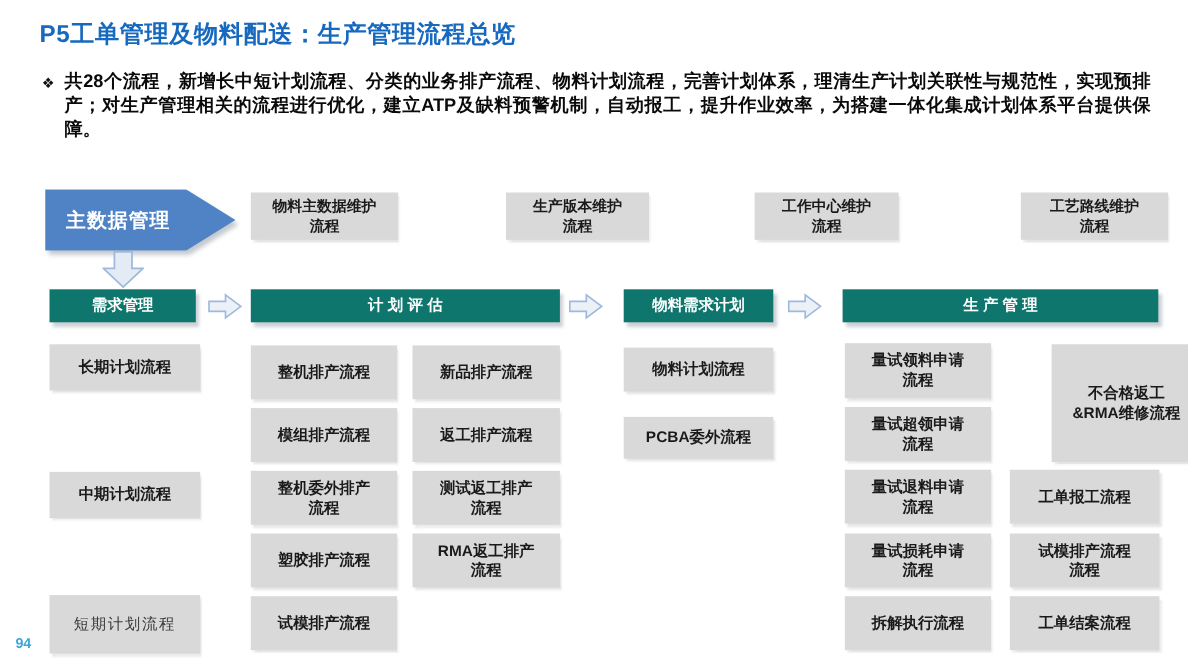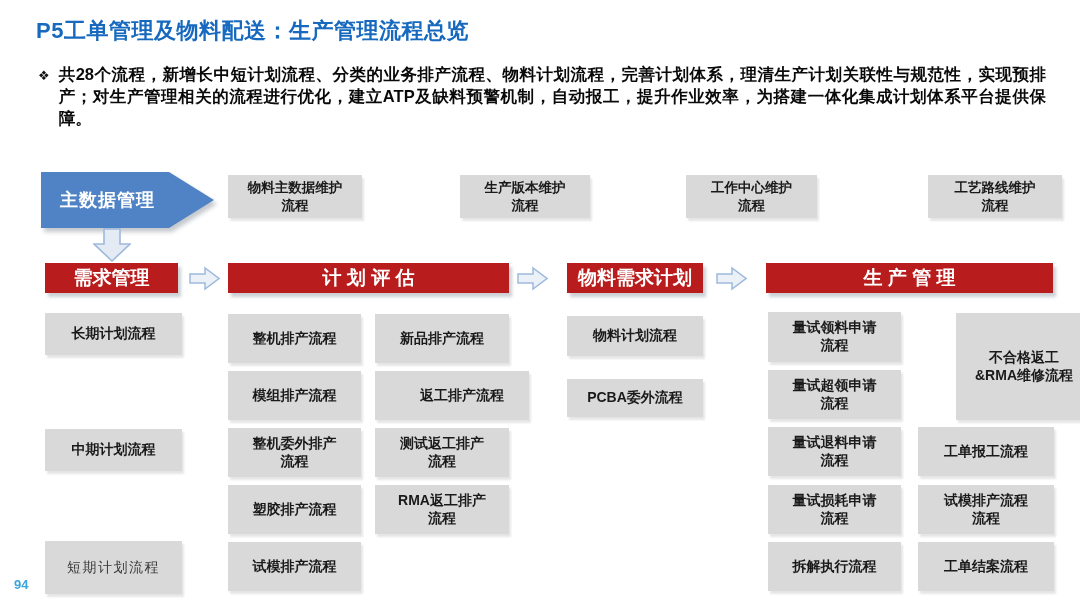--- a/index.html
+++ b/index.html
@@ -18,21 +18,21 @@
   }
   .master-wrap{filter:drop-shadow(3px 4px 2px rgba(90,100,115,.35));}
   .master-arrow{
     width:100%;height:100%;background:#4F83C5;
     clip-path:polygon(0 0,74% 0,100% 50%,74% 100%,0 100%);
     display:flex;align-items:center;justify-content:center;
     padding-right:40px;box-sizing:border-box;
     color:#fff;font-size:18px;font-weight:700;letter-spacing:1px;
   }
   .bhead{
-    background:#b91c1c;color:#fff;font-weight:700;font-size:19px;
+    background:#0f766e;color:#fff;font-weight:700;font-size:14px;
     display:flex;align-items:center;justify-content:center;white-space:nowrap;
     box-shadow:3px 4px 3px rgba(110,120,135,.35);
   }
   .gbox{
     background:#D9D9D9;color:#1a1a1a;font-weight:700;font-size:14px;
     display:flex;align-items:center;justify-content:center;text-align:center;
     white-space:pre-line;line-height:1.28;
     box-shadow:2px 3px 2px rgba(0,0,0,.10);
   }
   .gbox.sm{font-size:13.5px;}
@@ -90,21 +90,21 @@
   <div class="abs gbox light" style="left:45px;top:541px;width:137px;height:53px;">短期计划流程</div>
 
   <div class="abs gbox" style="left:228px;top:314px;width:133px;height:49px;">整机排产流程</div>
   <div class="abs gbox" style="left:228px;top:371px;width:133px;height:49px;">模组排产流程</div>
   <div class="abs gbox" style="left:228px;top:428px;width:133px;height:49px;">整机委外排产
 流程</div>
   <div class="abs gbox" style="left:228px;top:485px;width:133px;height:49px;">塑胶排产流程</div>
   <div class="abs gbox" style="left:228px;top:542px;width:133px;height:49px;">试模排产流程</div>
 
   <div class="abs gbox" style="left:375px;top:314px;width:134px;height:49px;">新品排产流程</div>
-  <div class="abs gbox" style="left:375px;top:371px;width:134px;height:49px;padding-left:20px;">返工排产流程</div>
+  <div class="abs gbox" style="left:375px;top:371px;width:134px;height:49px;">返工排产流程</div>
   <div class="abs gbox" style="left:375px;top:428px;width:134px;height:49px;">测试返工排产
 流程</div>
   <div class="abs gbox" style="left:375px;top:485px;width:134px;height:49px;">RMA返工排产
 流程</div>
 
   <div class="abs gbox" style="left:567px;top:316px;width:136px;height:40px;">物料计划流程</div>
   <div class="abs gbox" style="left:567px;top:379px;width:136px;height:38px;">PCBA委外流程</div>
 
   <div class="abs gbox" style="left:768px;top:312px;width:133px;height:50px;">量试领料申请
 流程</div>

